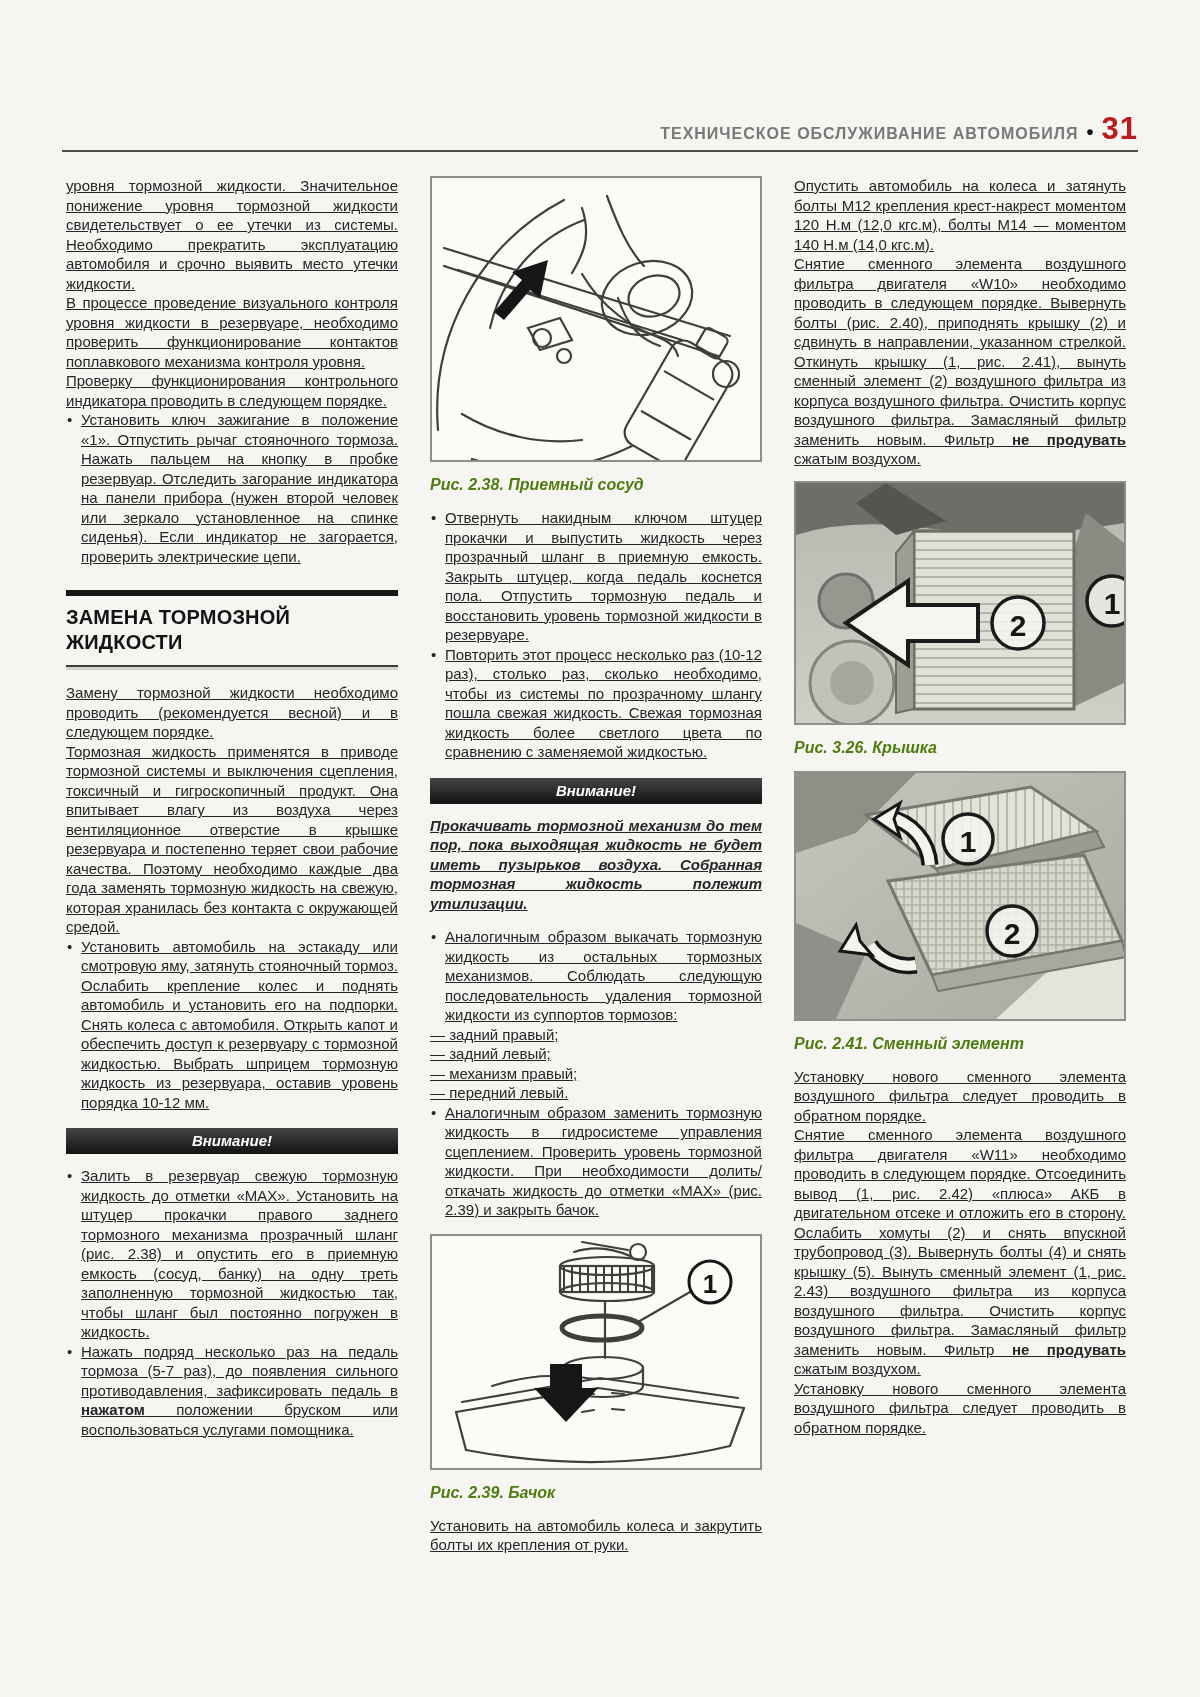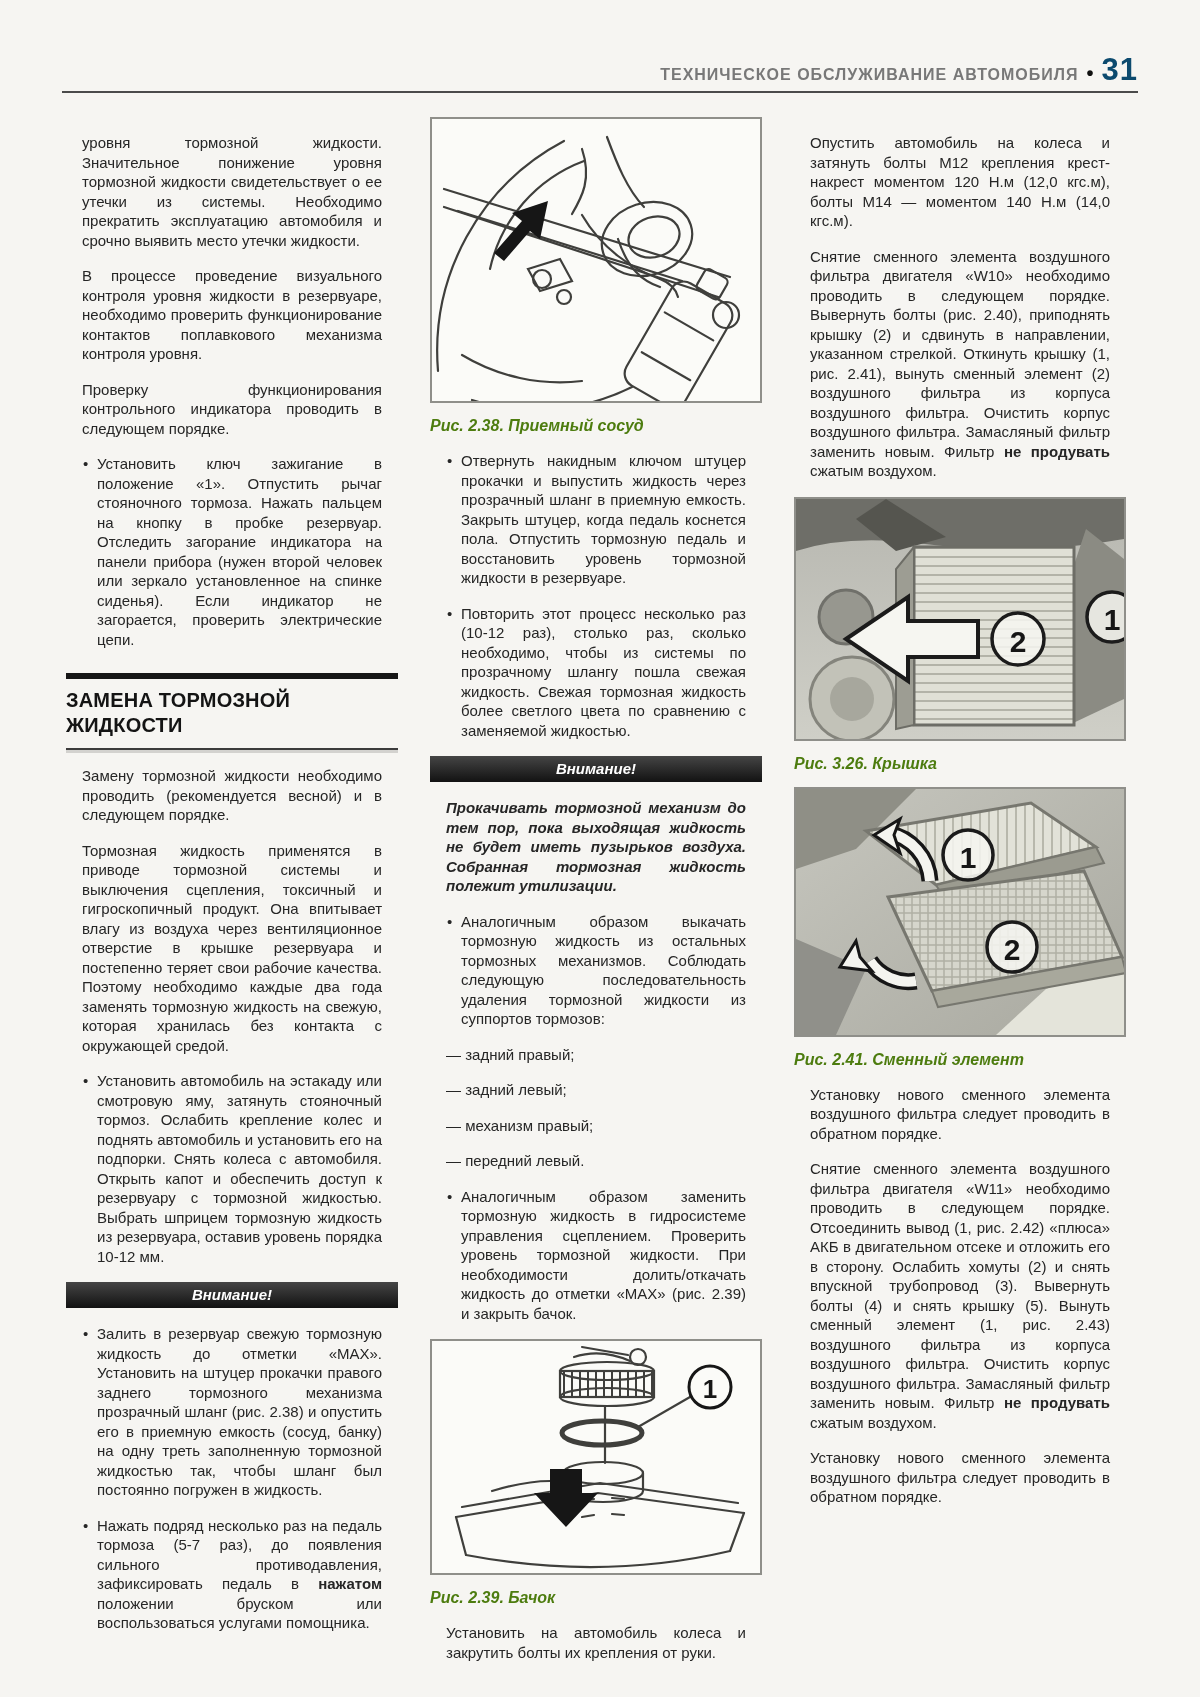--- a/index.html
+++ b/index.html
@@ -8,41 +8,41 @@
     background:#f6f5f2;
     font-family:"Liberation Sans", sans-serif;
     color:#262626;
     -webkit-font-smoothing:antialiased;
   }
   .page{width:1200px;height:1697px;position:relative;overflow:hidden;}
 
   
   .header{
     margin:0 62px;
-    padding-top:58px;
+    padding-top:117px;
     display:flex;justify-content:flex-end;align-items:baseline;gap:8px;
     border-bottom:2px solid #4b4b4b;
     padding-bottom:6px;
   }
   .header-title{
     font-size:16px;font-weight:700;color:#787878;letter-spacing:1px;
   }
   .header-dot{font-size:20px;font-weight:700;color:#111;}
-  .page-number{font-size:31px;font-weight:800;color:#0c4a6e;line-height:.8;letter-spacing:1px;}
+  .page-number{font-size:31px;font-weight:800;color:#b91c1c;line-height:.8;letter-spacing:1px;}
 
   
   .columns{
     display:grid;
     grid-template-columns:332px 332px 332px;
     column-gap:32px;
     padding:24px 66px 0 66px;
   }
   .col{min-width:0;}
 
-  p{margin:16px;font-size:15px;line-height:1.3;text-align:justify;}
+  p{margin:0;font-size:15px;line-height:1.3;text-align:justify;text-decoration:underline;}
   .bullet{position:relative;padding-left:15px;}
   .bullet::before{content:"\2022";position:absolute;left:1px;top:0;}
   .dash{padding-left:0;}
 
   .section-heading{
     margin:24px 0 16px 0;
     padding:9px 0 10px 0;
     border-top:6px solid #161616;
     border-bottom:2px solid #3c3c3c;
     box-shadow:0 3px 0 rgba(0,0,0,.14);

